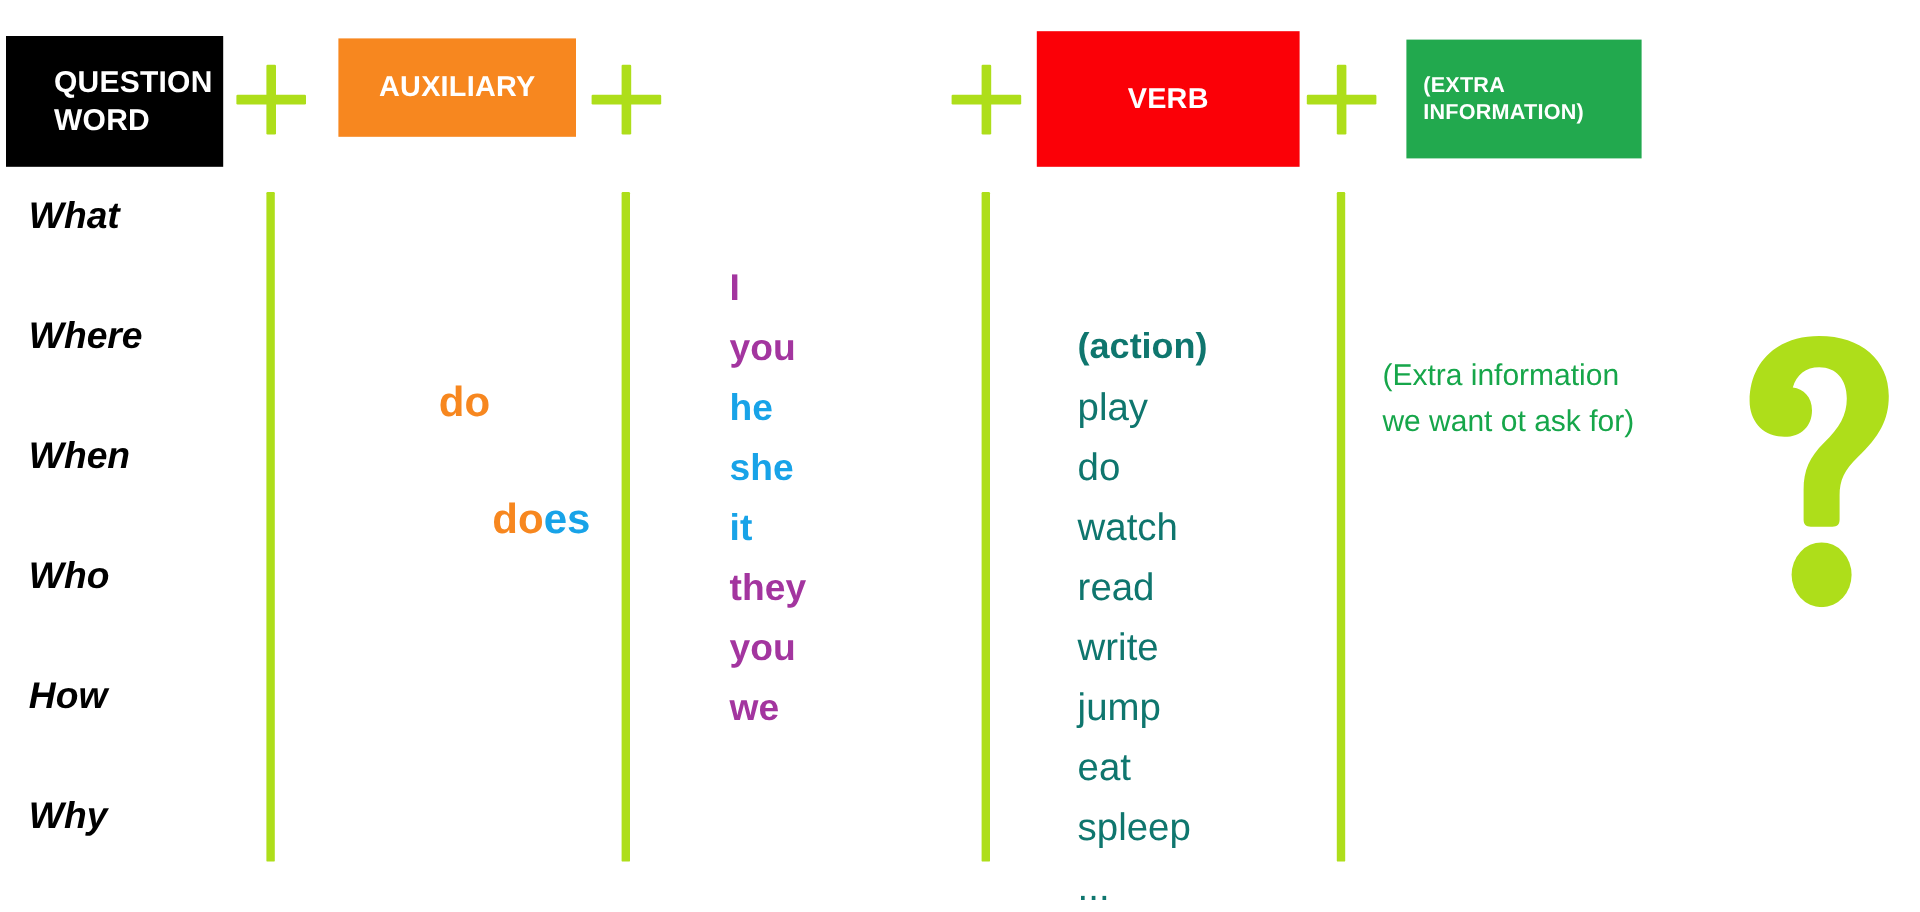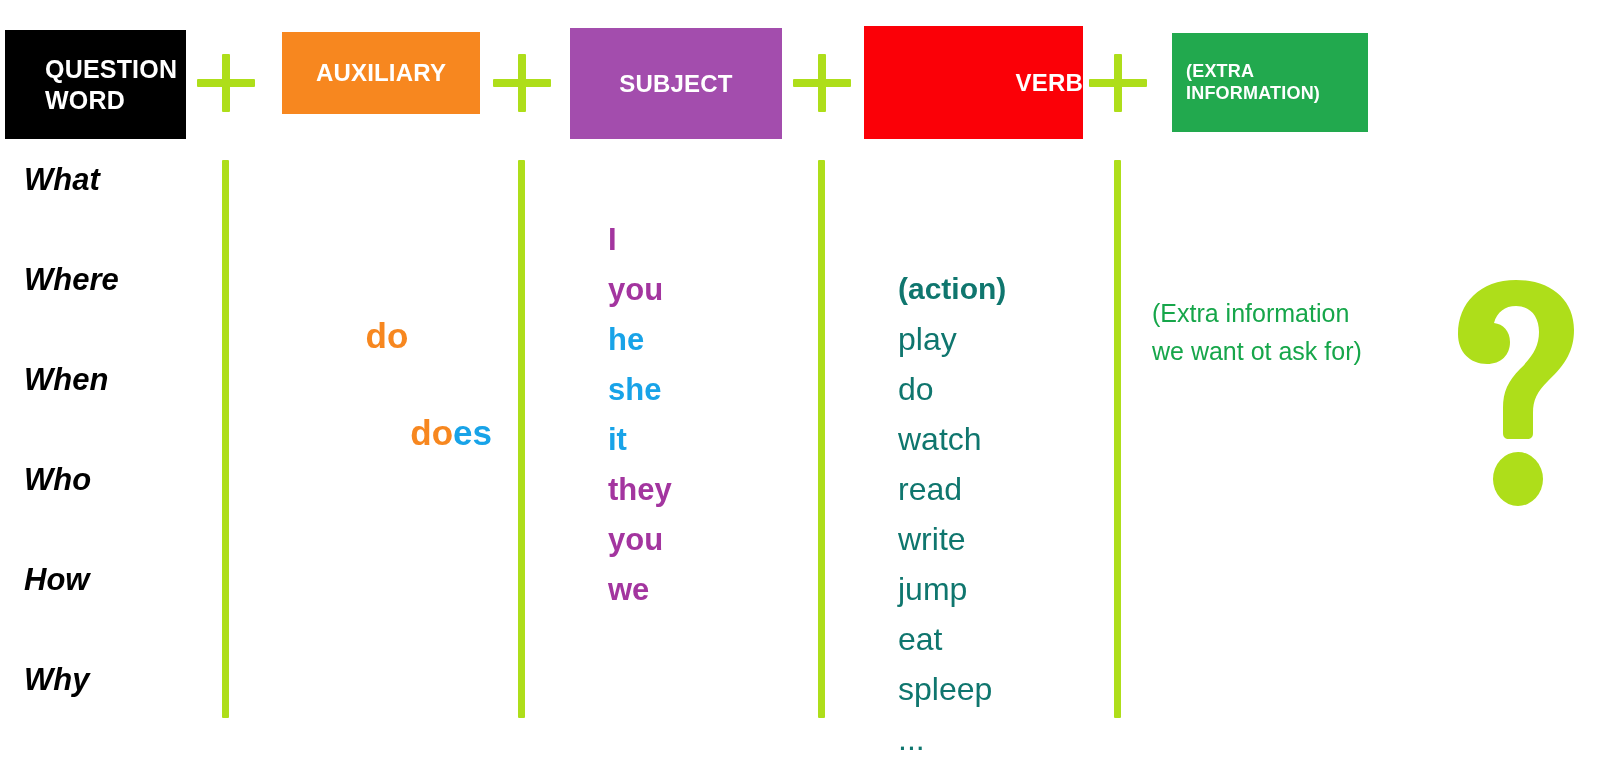--- a/index.html
+++ b/index.html
@@ -48,21 +48,21 @@
   }
   #box-subject {
     left: 570px; top: 28px; width: 212px; height: 111px;
     background: #A34DAD;
     justify-content: center;
     font-size: 24px;
   }
   #box-verb {
     left: 864px; top: 26px; width: 219px; height: 113px;
     background: #FB0007;
-    justify-content: flex-end;
+    justify-content: center;
     font-size: 24px;
   }
   #box-extra {
     left: 1172px; top: 33px; width: 196px; height: 99px;
     background: #22A94E;
     padding-left: 14px;
     font-size: 18px;
     justify-content: flex-start;
   }
 
@@ -205,23 +205,20 @@
   </div>
 
   <div class="plus" id="plus-1"></div>
 
   <div class="hdr-box" id="box-auxiliary">
     <span class="hdr-label">AUXILIARY</span>
   </div>
 
   <div class="plus" id="plus-2"></div>
 
-  <div class="hdr-box" id="box-subject">
-    <span class="hdr-label">SUBJECT</span>
-  </div>
 
   <div class="plus" id="plus-3"></div>
 
   <div class="hdr-box" id="box-verb">
     <span class="hdr-label">VERB</span>
   </div>
 
   <div class="plus" id="plus-4"></div>
 
   <div class="hdr-box" id="box-extra">

